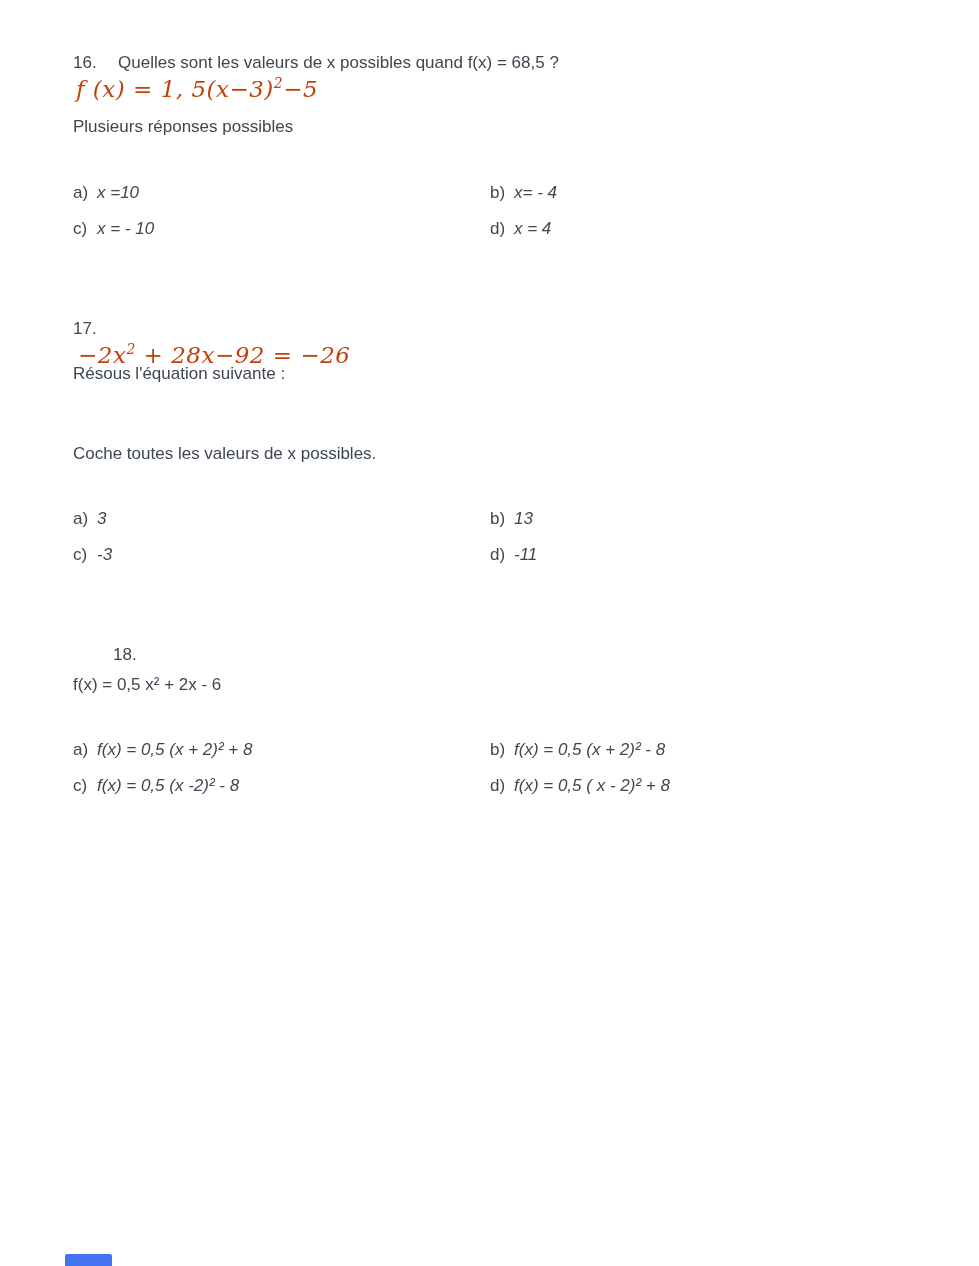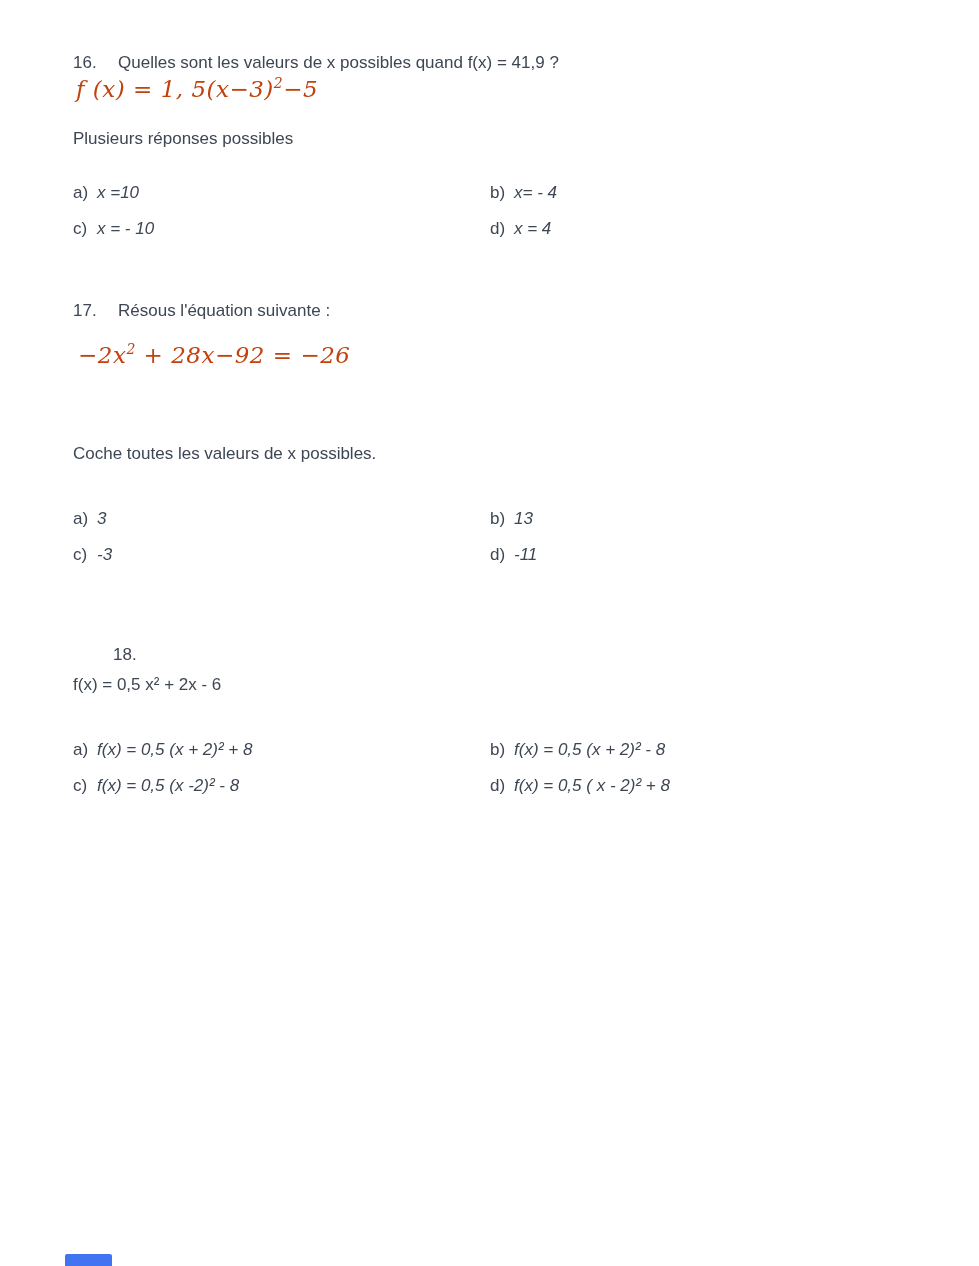--- a/index.html
+++ b/index.html
@@ -58,46 +58,46 @@
     border-radius: 2px 2px 0 0;
   }
 </style>
 </head>
 <body>
 
 <div class="page">
 
   <div class="abs q-header" style="left:73px; top:52px;">
     <span class="qnum">16.</span>
-    <span class="prompt">Quelles sont les valeurs de x possibles quand f(x) = 41,9 ?</span>
+    <span class="prompt">Quelles sont les valeurs de x possibles quand f(x) = 68,5 ?</span>
   </div>
   <div class="abs math" style="left:76px; top:76px;">
     <span>f (x) = 1, 5(x−3)</span><sup>2</sup><span>−5</span>
   </div>
-  <div class="abs note" style="left:73px; top:117px;margin-top:12px;">Plusieurs réponses possibles</div>
+  <div class="abs note" style="left:73px; top:117px;">Plusieurs réponses possibles</div>
   <div class="abs options" style="left:73px; top:182px;">
     <div class="option">
       <span class="opt-letter">a)</span>
       <span class="opt-text">x =10</span>
     </div>
     <div class="option">
       <span class="opt-letter">b)</span>
       <span class="opt-text">x= - 4</span>
     </div>
     <div class="option">
       <span class="opt-letter">c)</span>
       <span class="opt-text">x = - 10</span>
     </div>
     <div class="option">
       <span class="opt-letter">d)</span>
       <span class="opt-text">x = 4</span>
     </div>
   </div>
 
-  <div class="abs q-header" style="left:73px; top:300px;">
+  <div class="abs q-header" style="left:73px; top:318px;flex-direction:column;">
     <span class="qnum">17.</span>
     <span class="prompt">Résous l'équation suivante :</span>
   </div>
   <div class="abs math" style="left:78px; top:342px;">
     <span>−2x</span><sup>2</sup><span> + 28x−92 = −26</span>
   </div>
   <div class="abs note" style="left:73px; top:444px;">Coche toutes les valeurs de x possibles.</div>
   <div class="abs options" style="left:73px; top:508px;">
     <div class="option">
       <span class="opt-letter">a)</span>

